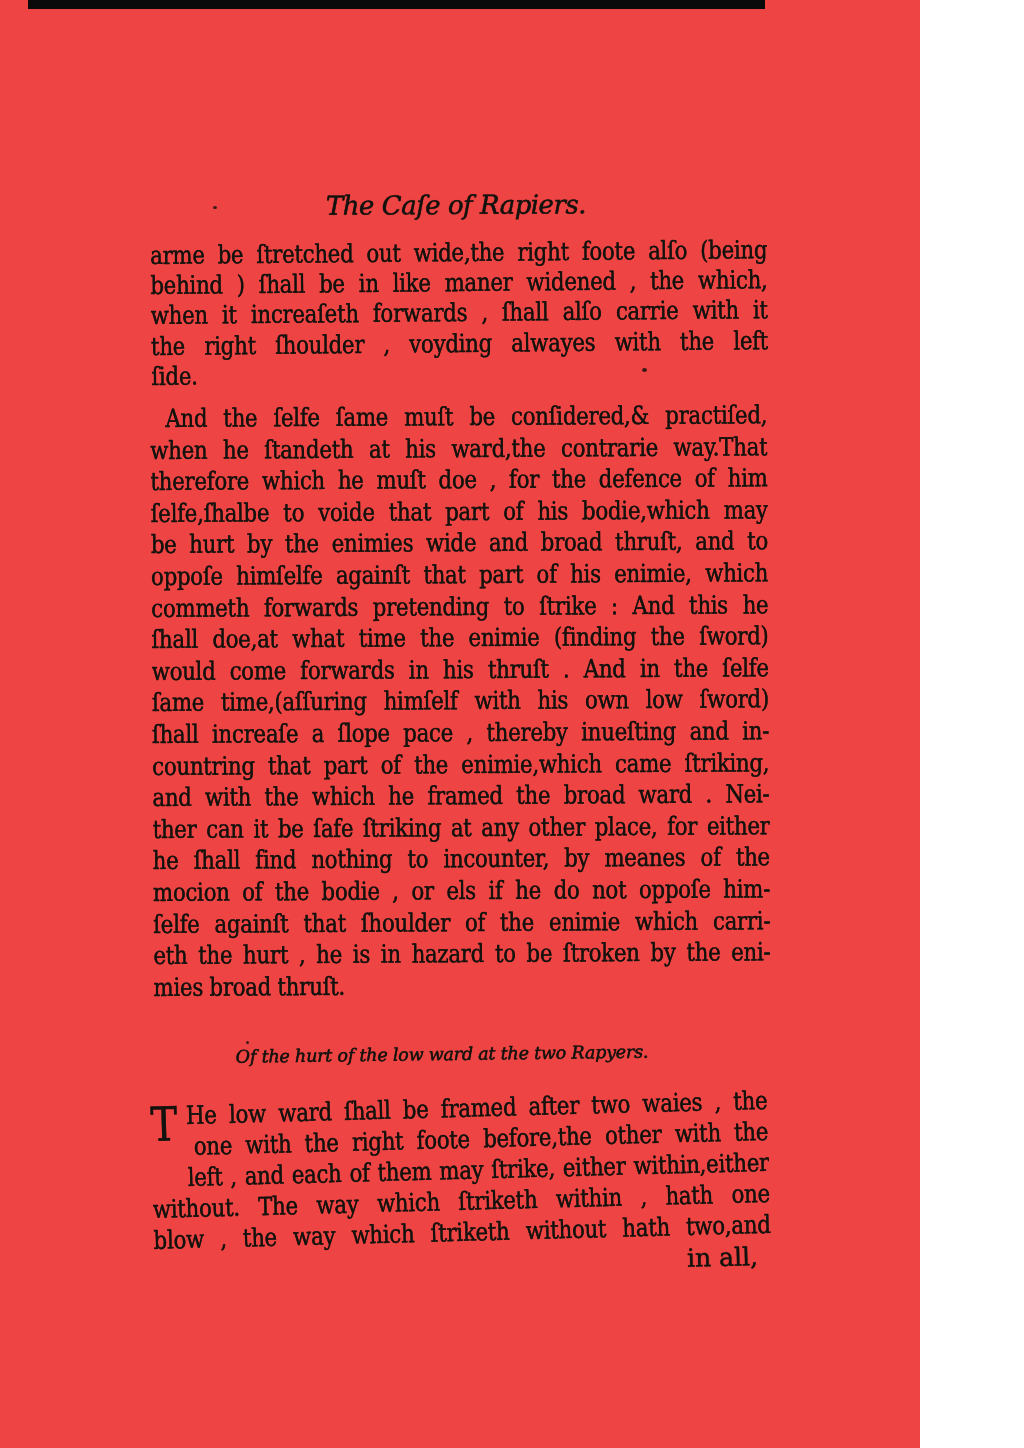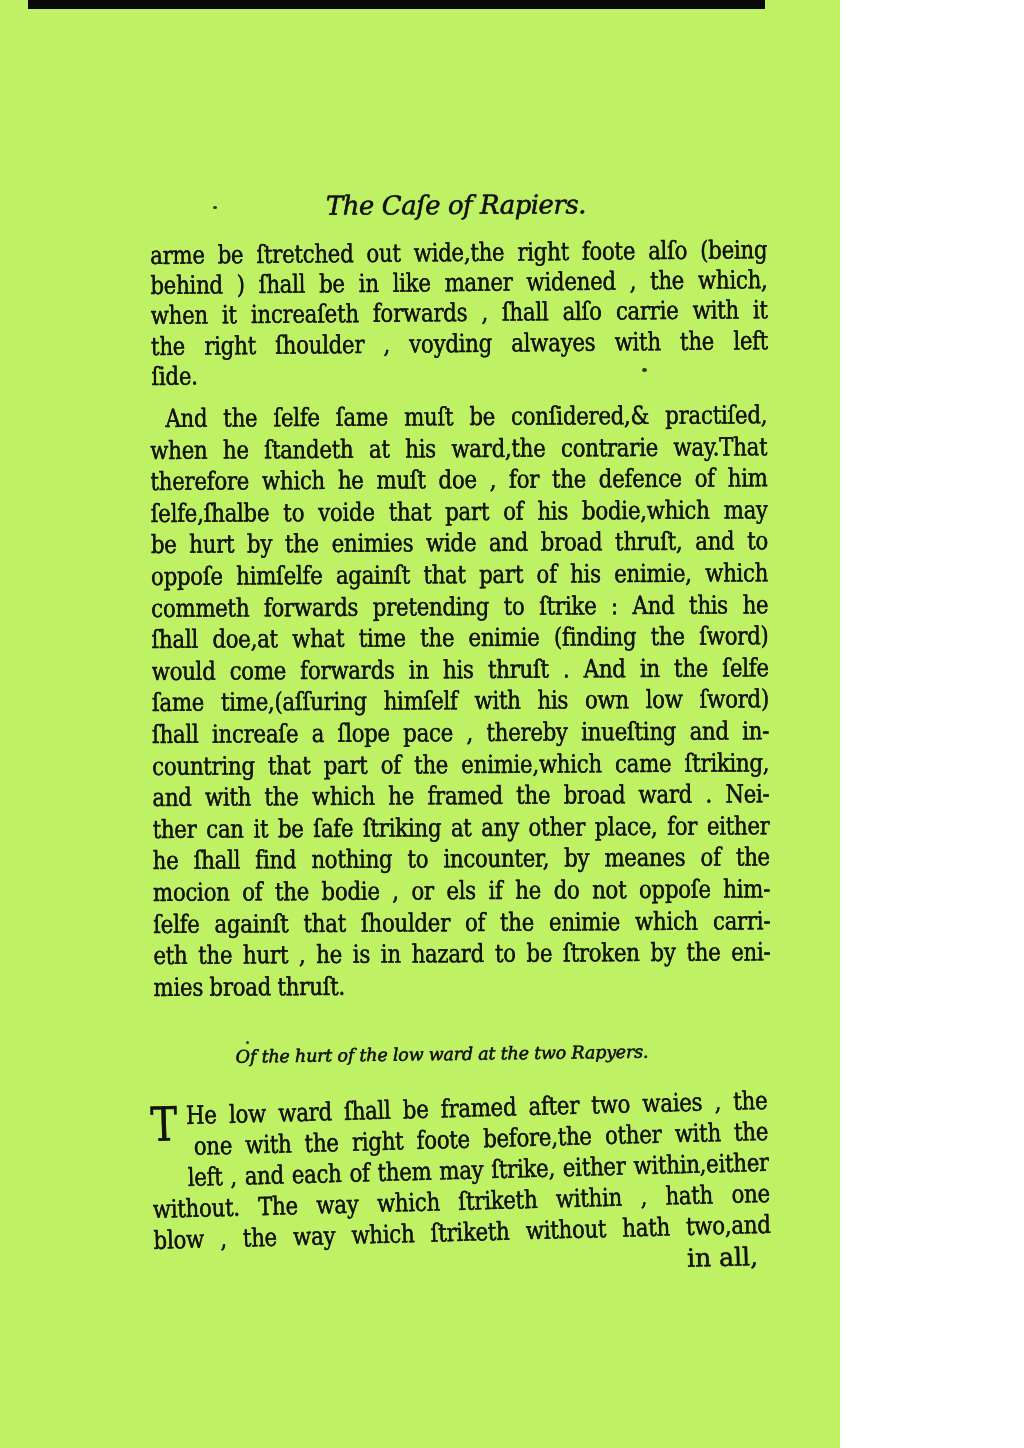--- a/index.html
+++ b/index.html
@@ -1,20 +1,20 @@
 <!DOCTYPE html>
 <html><head>
 <meta charset="utf-8">
 <style>
   html, body { margin: 0; padding: 0; background: #ffffff; }
   .page {
     position: relative;
-    width: 840px;
+    width: 920px;
     height: 1448px;
-    background: #bef264;
+    background: #ef4444;
     overflow: hidden;
     font-family: "DejaVu Serif", "Liberation Serif", serif;
     color: #14120e;
   }
   .ink {
     -webkit-text-stroke: 0.4px #181510;
     text-shadow: 0 0 0.7px rgba(24, 20, 12, 0.8);
   }
   .topbar {
     position: absolute;

